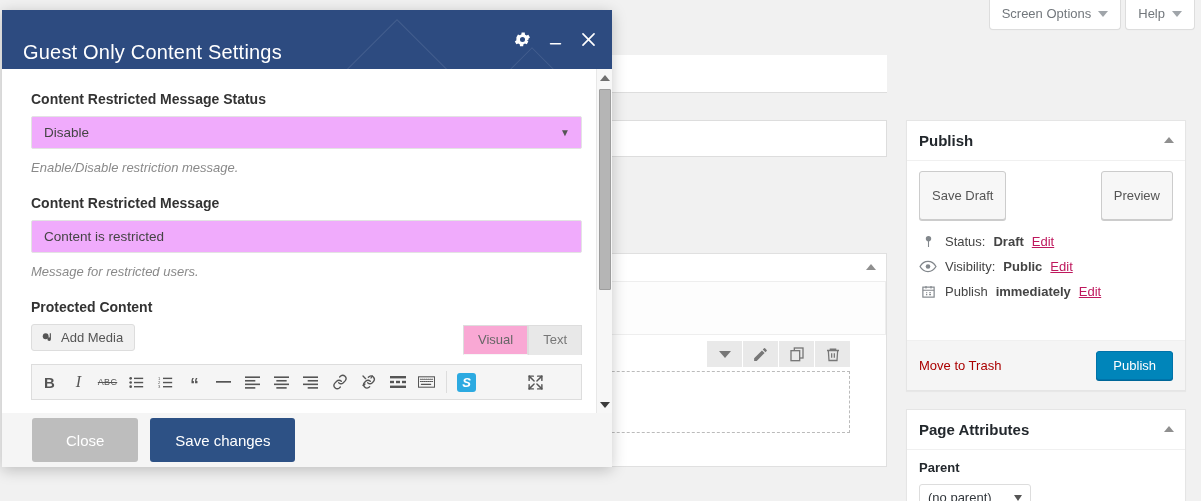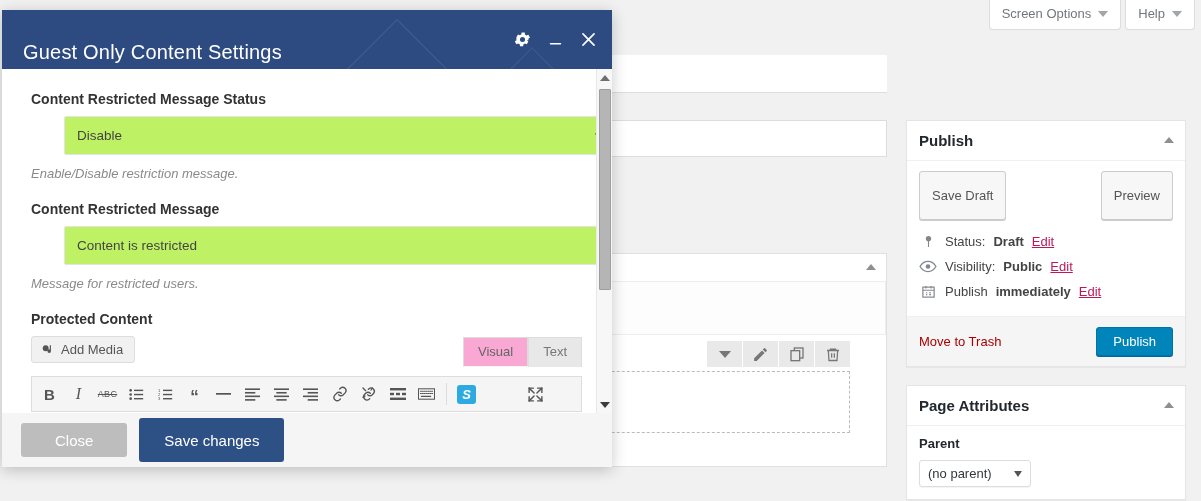--- a/index.html
+++ b/index.html
@@ -116,20 +116,21 @@
   .misc-row {
     display: flex; align-items: center; gap: 8px;
     padding: 5px 0; font-size: 13px; color: #444;
   }
   .misc-ico { width: 18px; display: flex; justify-content: center; color: #82878c; }
   .wp-link { color: #be185d; text-decoration: underline; cursor: pointer; }
   .pub-footer {
     display: flex; align-items: center; justify-content: space-between;
     background: #f5f5f5; border-top: 1px solid #f0f0f0;
     padding: 10px 12px;
+    margin-top: 24px;
   }
   .trash-link { color: #a00; text-decoration: none; font-size: 13px; cursor: pointer; }
   .publish-btn {
     background: #0085ba; border: 1px solid #0073aa; border-radius: 3px;
     color: #fff; padding: 6px 16px; font-size: 13px; cursor: pointer;
     font-family: "Liberation Sans", sans-serif; box-shadow: 0 1px 0 #006799;
   }
   .attr-label { font-weight: bold; font-size: 13px; color: #23282d; margin-bottom: 9px; }
   .wp-select {
     border: 1px solid #ddd; background: #fff; border-radius: 3px;
@@ -177,24 +178,24 @@
     position: relative; height: 344px; background: #fff;
     overflow: hidden;
   }
   .modal-scrollarea { padding: 22px 30px 0 29px; }
 
   .field-label {
     font-size: 14px; font-weight: bold; color: #333;
     margin-bottom: 9px;
   }
   .field-input {
-    width: 100%; height: 39px; background: #bef264;
+    width: 100%; height: 33px; background: #f0abfc;
     border: 1px solid #e3e3e3; border-radius: 2px;
     display: flex; align-items: center; padding: 0 12px;
-    font-size: 13.5px; color: #444; position: relative; margin-left: 33px;
+    font-size: 13.5px; color: #444; position: relative;
   }
   .field-input .sel-arrow {
     position: absolute; right: 11px; font-size: 10px; color: #555;
   }
   .field-help {
     font-style: italic; color: #8a8a8a; font-size: 13px;
     margin: 11px 0 20px 0;
   }
   .addmedia-btn {
     display: inline-flex; align-items: center; gap: 6px;
@@ -225,22 +226,23 @@
     display: flex; align-items: center; justify-content: center;
   }
 
   .modal-footer {
     position: absolute; left: 0; bottom: 0; width: 610px; height: 54px;
     background: #f5f5f5; display: flex; align-items: center;
     padding-left: 19px; gap: 12px;
   }
   .btn-close {
     background: #bdbdbd; color: #fff; border: none; border-radius: 3px;
-    padding: 0 34px; height: 34px; font-size: 15px; cursor: pointer;
+    padding: 0 34px; height: 44px; font-size: 15px; cursor: pointer;
     font-family: "Liberation Sans", sans-serif;
+    margin-left: 11px;
   }
   .btn-save {
     background: #2d5185; color: #fff; border: none; border-radius: 3px;
     padding: 0 25px; height: 44px; font-size: 15px; cursor: pointer;
     font-family: "Liberation Sans", sans-serif;
   }
 
   
   .m-scroll {
     position: absolute; right: 0; top: 0; width: 16px; height: 344px;

